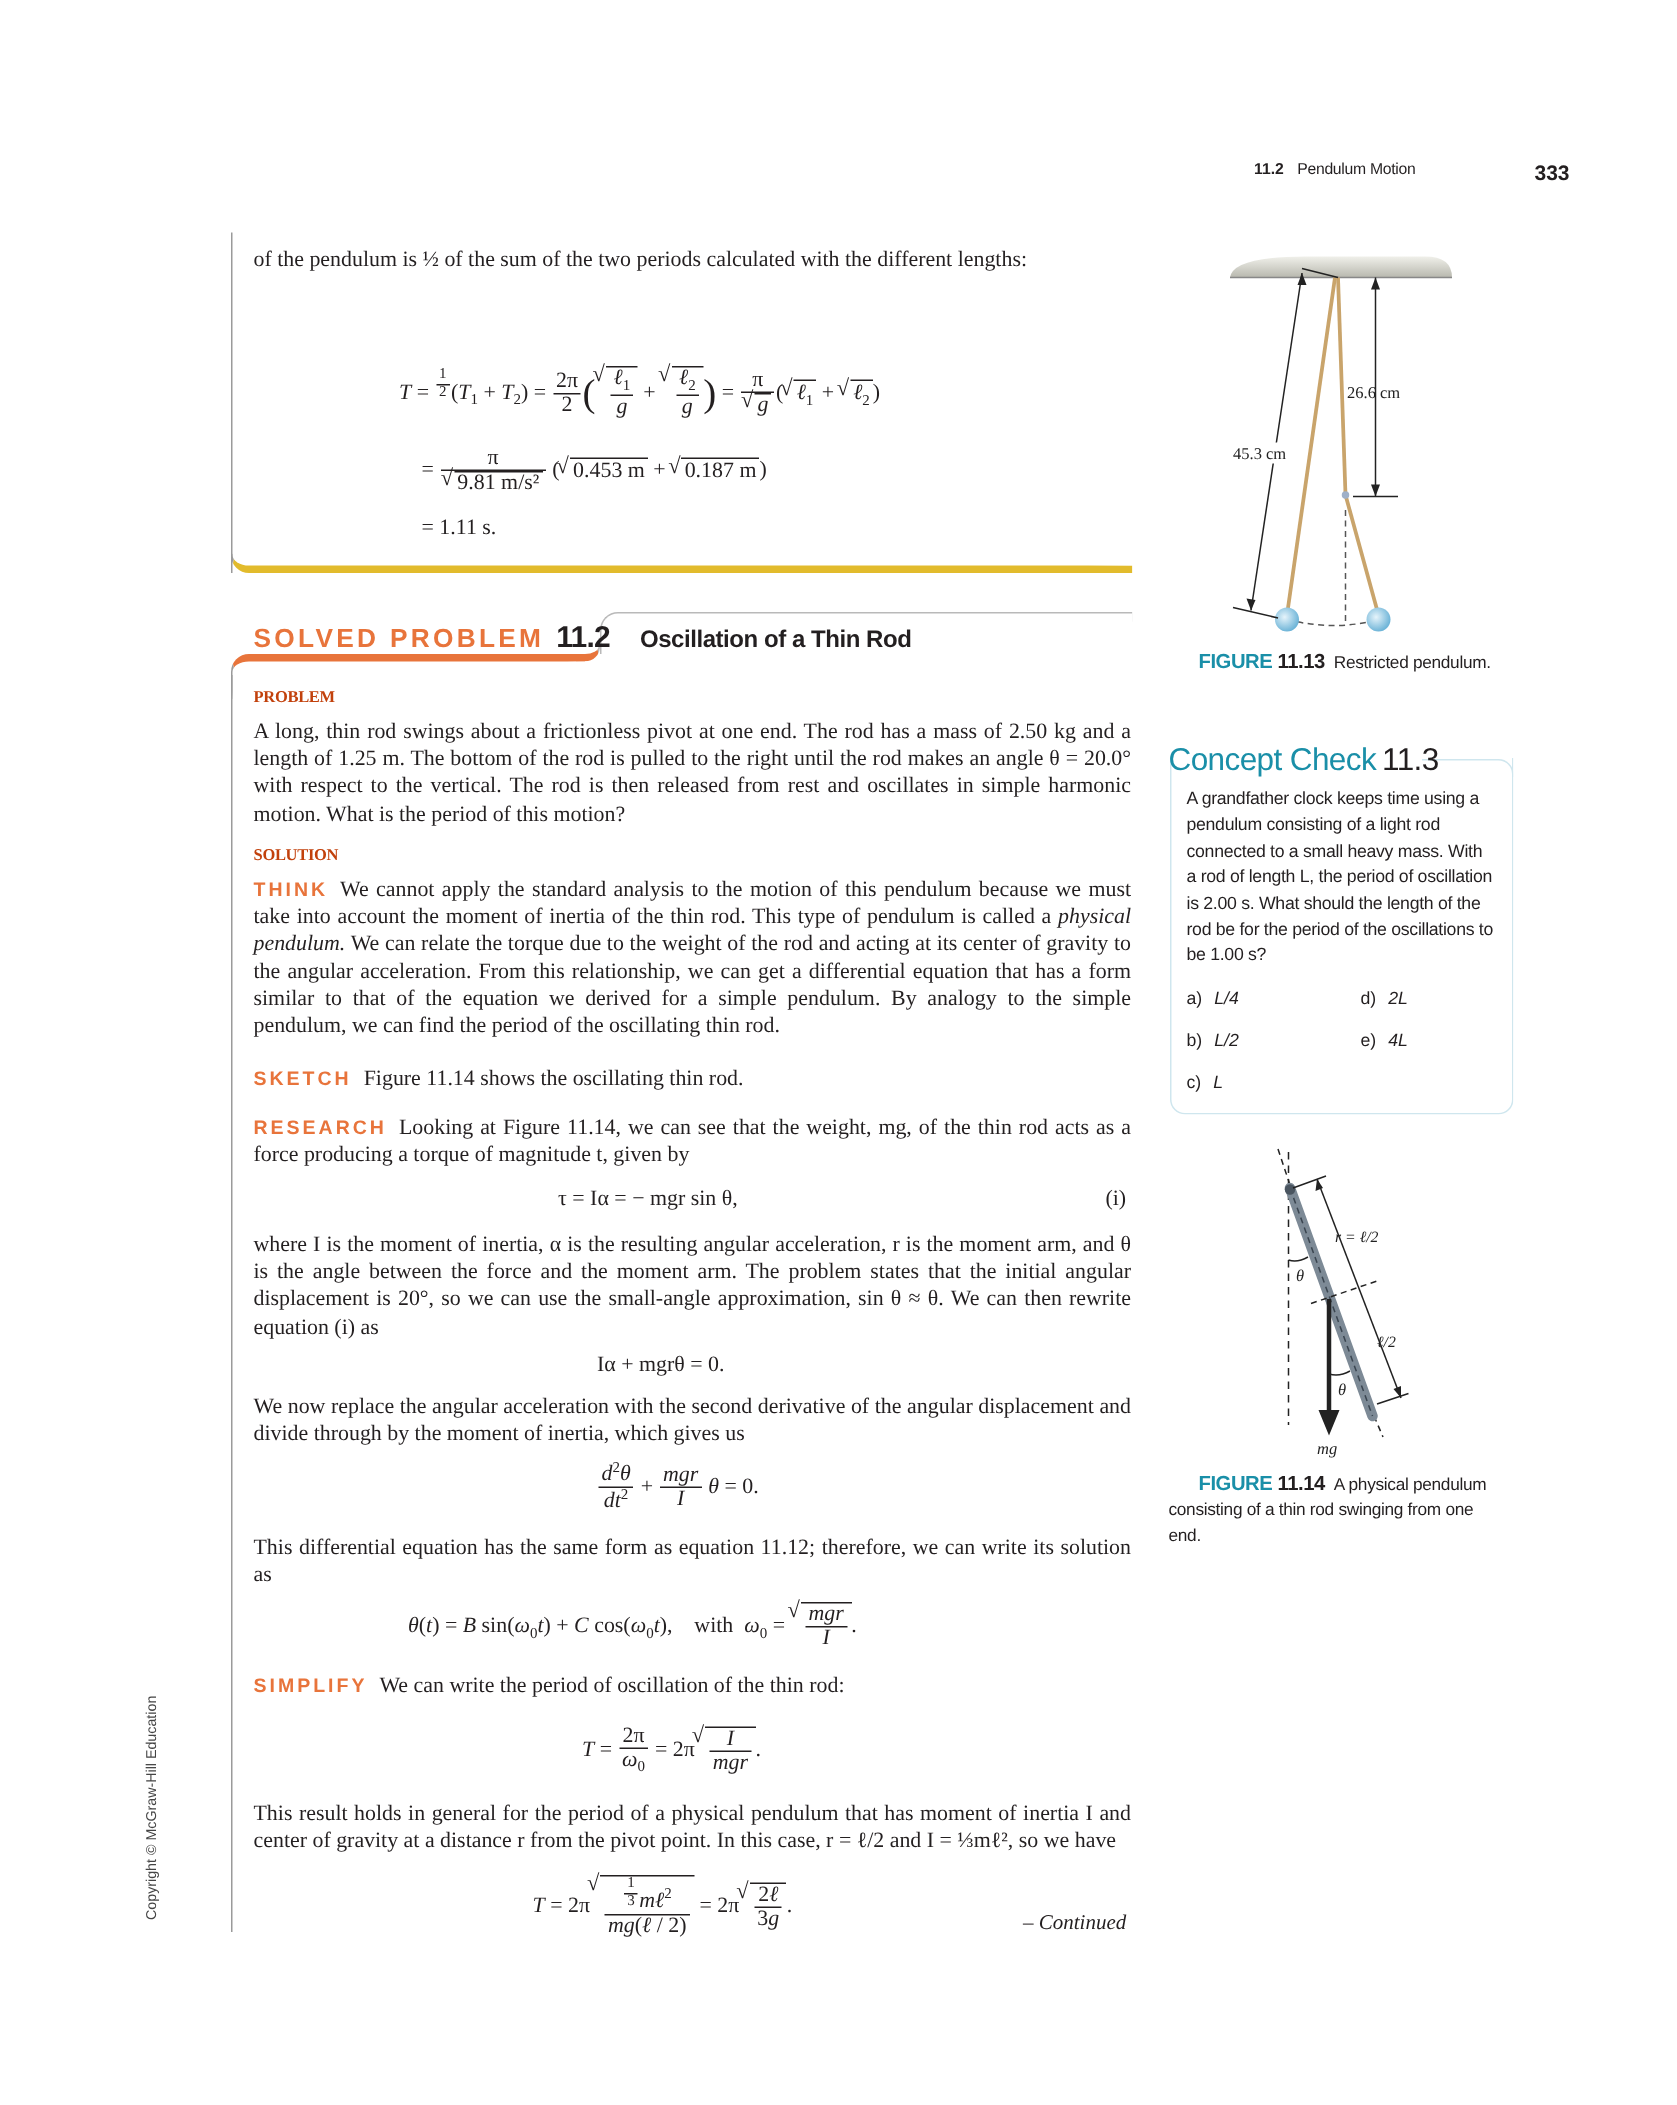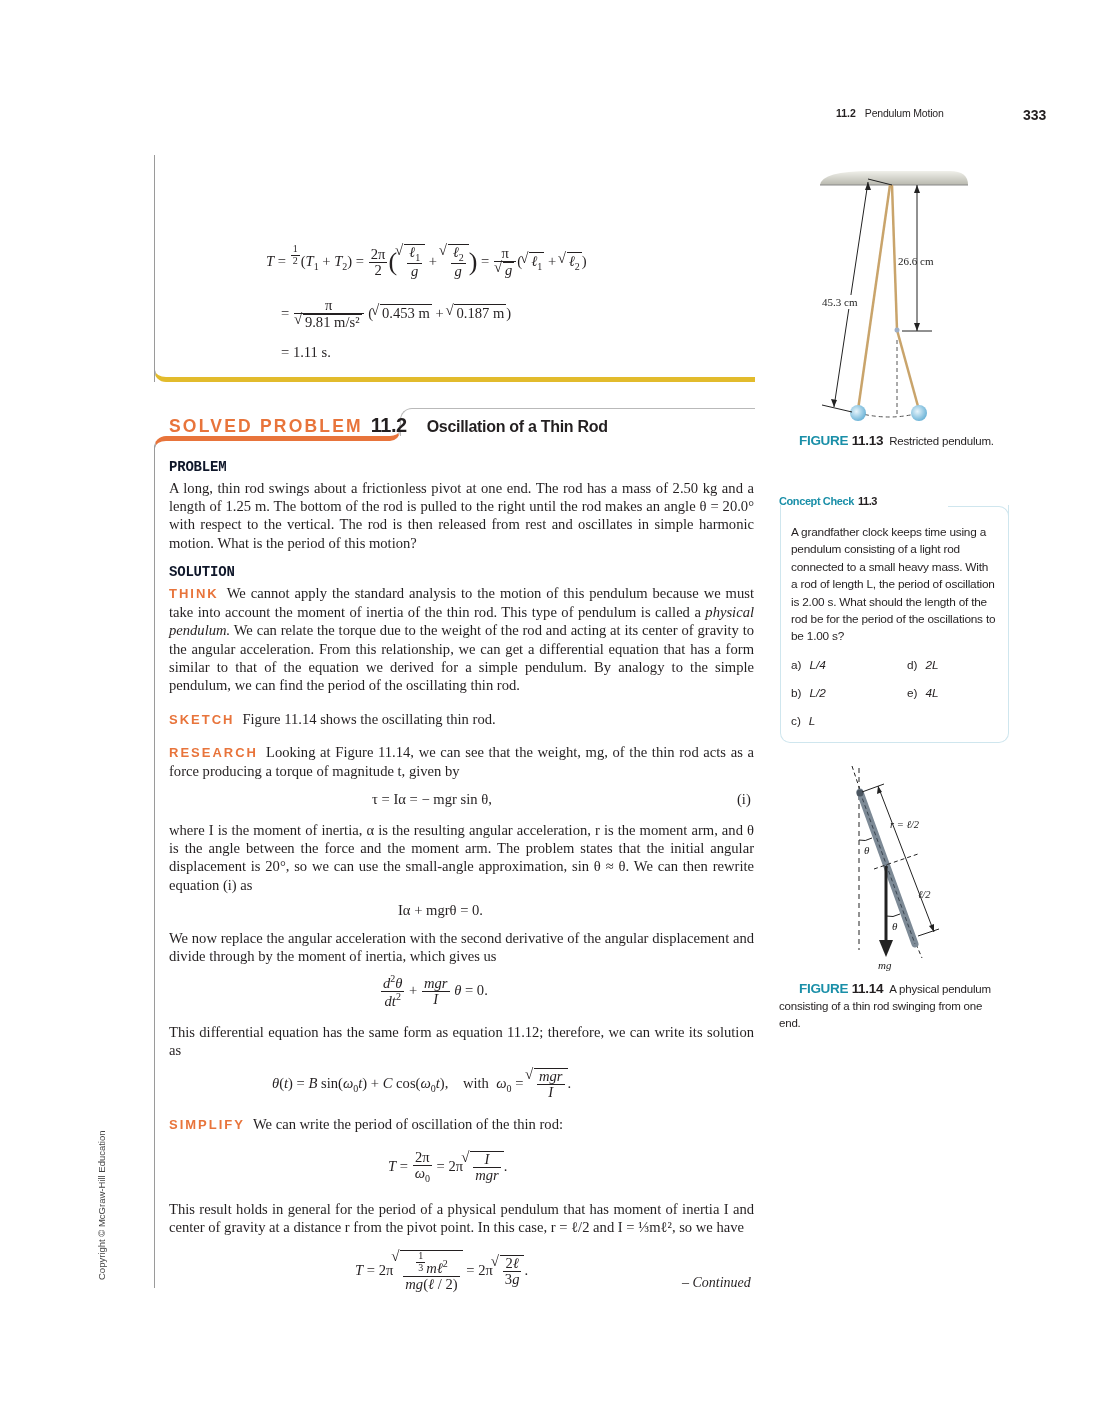--- a/index.html
+++ b/index.html
@@ -33,35 +33,35 @@
   
   .sp-header { position: absolute; left: 169px; top: 414px; font-family: "Liberation Sans", sans-serif; display: flex; align-items: baseline; }
   .sp-label { color: #e8743b; font-weight: bold; font-size: 17.5px; letter-spacing: 2.2px; }
   .sp-num { color: #231f20; font-weight: bold; font-size: 20px; margin-left: 8px; letter-spacing: -0.5px; }
   .sp-title { color: #231f20; font-weight: bold; font-size: 16px; margin-left: 20px; letter-spacing: -0.3px; }
   .sp-tab-line { position: absolute; left: 400px; top: 408px; width: 355px; height: 28px; border-top: 1.5px solid #b9b9b9; border-left: 1.5px solid #b9b9b9; border-top-left-radius: 12px; }
   .sp-orange { position: absolute; left: 154px; top: 436px; width: 236px; height: 30px; border-top: 5px solid #e8743b; border-left: 1.5px solid #9a9a9a; border-top-left-radius: 12px; }
   .sp-orange-tail { position: absolute; left: 384px; top: 425px; width: 16px; height: 16px; border-bottom: 5px solid #e8743b; border-right: 1.5px solid #b9b9b9; border-bottom-right-radius: 10px; }
   .sp-left-line { position: absolute; left: 154px; top: 450px; height: 838px; border-left: 1.5px solid #9a9a9a; }
 
-  .section-head { position: absolute; font-family: Liberation Mono, monospace; font-weight: bold; font-size: 14px; color: #0f172a; letter-spacing: -0.2px; }
+  .section-head { position: absolute; font-family: Liberation Serif, serif; font-weight: bold; font-size: 11px; color: #c2410c; letter-spacing: -0.2px; }
   .step-label { font-family: "Liberation Sans", sans-serif; font-weight: bold; color: #e8743b; font-size: 13px; letter-spacing: 2px; margin-right: 8px; }
   .para { position: absolute; left: 169px; width: 585px; }
 
   .eq-num { position: absolute; left: 737px; font-size: 14.6px; }
   .continued { position: absolute; left: 682px; top: 1275px; font-size: 14px; font-style: italic; color: #231f20; }
 
   
   .fig-caption { position: absolute; font-family: "Liberation Sans", sans-serif; font-size: 11.5px; color: #231f20; line-height: 17px; letter-spacing: -0.2px; }
   .fig-caption .fig-label { color: #1a8fa8; font-weight: bold; font-size: 13.5px; margin-right: 6px; letter-spacing: -0.3px; padding-left: 20px; }
   .fig-caption .fig-num { color: #231f20; font-weight: bold; font-size: 13.5px; }
 
   .cc-box { position: absolute; left: 780px; top: 505px; width: 229px; height: 238px; border: 1.5px solid #cfe6ee; border-top: none; border-radius: 0 0 10px 10px; }
   .cc-top-line { position: absolute; left: 948px; top: 506px; width: 61px; height: 12px; border-top: 1.5px solid #cfe6ee; border-right: 1.5px solid #cfe6ee; border-top-right-radius: 10px; }
-  .cc-title { position: absolute; left: 779px; top: 495px; font-family: "Liberation Sans", sans-serif; font-weight: bold; font-size: 11px; letter-spacing: -0.4px; }
+  .cc-title { position: absolute; left: 779px; top: 495px; font-family: "Liberation Sans", sans-serif; font-weight: normal; font-size: 21px; letter-spacing: -0.4px; }
   .cc-title .t1 { color: #1a8fa8; }
   .cc-title .t2 { color: #231f20; margin-left: 4px; }
   .cc-text { position: absolute; left: 791px; top: 524px; width: 205px; font-family: "Liberation Sans", sans-serif; font-size: 11.8px; line-height: 17.4px; color: #231f20; letter-spacing: -0.2px; }
   .cc-opt { position: absolute; font-family: "Liberation Sans", sans-serif; font-size: 11.8px; color: #231f20; }
   .cc-opt .v { font-style: italic; margin-left: 8px; }
 
   svg text { font-family: "Liberation Serif", serif; }
 </style>
 </head>
 <body>
@@ -70,20 +70,21 @@
   <span class="sec">11.2</span>
   <span class="ttl">Pendulum Motion</span>
 </div>
 <div class="page-num">333</div>
 
 <div class="copyright">Copyright © McGraw-Hill Education</div>
 
 <div class="prev-box"></div>
 <div class="prev-bottom"></div>
 <div class="prev-text body-text">
+  <div>of the pendulum is ½ of the sum of the two periods calculated with the different lengths:</div>
 </div>
 
 <div class="eq" style="left:266px; top:244px;">
   <i>T</i> = <span class="frac small"><span class="num">1</span><span>2</span></span>(<i>T</i><sub>1</sub> + <i>T</i><sub>2</sub>) =
   <span class="frac"><span class="num">2π</span><span>2</span></span><span class="paren">(</span><span class="sqrt"><span class="frac"><span class="num"><i>ℓ</i><sub>1</sub></span><span><i>g</i></span></span></span> +
   <span class="sqrt"><span class="frac"><span class="num"><i>ℓ</i><sub>2</sub></span><span><i>g</i></span></span></span><span class="paren">)</span> =
   <span class="frac"><span class="num">π</span><span><span class="sqrt"><i>g</i></span></span></span>(<span class="sqrt"><i>ℓ</i><sub>1</sub></span> + <span class="sqrt"><i>ℓ</i><sub>2</sub></span>)
 </div>
 <div class="eq" style="left:281px; top:298px;">
   = <span class="frac"><span class="num">π</span><span><span class="sqrt">9.81 m/s²</span></span></span>
@@ -116,21 +117,21 @@
 </div>
 
 <div class="para body-text" style="top:743px;">
   <span class="step-label">RESEARCH</span><span>Looking at Figure 11.14, we can see that the weight, mg, of the thin rod acts as a force producing a torque of magnitude t, given by</span>
 </div>
 <div class="eq" style="left:372px; top:791px;">τ = Iα = − mgr sin θ,</div>
 <div class="eq-num" style="top:791px;">(i)</div>
 <div class="para body-text" style="top:821px;">where I is the moment of inertia, α is the resulting angular acceleration, r is the moment arm, and θ is the angle between the force and the moment arm. The problem states that the initial angular displacement is 20°, so we can use the small-angle approximation, sin θ ≈ θ. We can then rewrite equation (i) as</div>
 <div class="eq" style="left:398px; top:902px;">Iα + mgrθ = 0.</div>
 <div class="para body-text" style="top:929px;">We now replace the angular acceleration with the second derivative of the angular displacement and divide through by the moment of inertia, which gives us</div>
-<div class="eq" style="left:380px; top:974px;">
+<div class="eq" style="left:398px; top:974px;">
   <span class="frac"><span class="num"><i>d</i><sup>2</sup><i>θ</i></span><span><i>dt</i><sup>2</sup></span></span> + <span class="frac"><span class="num"><i>mgr</i></span><span><i>I</i></span></span> <i>θ</i> = 0.
 </div>
 <div class="para body-text" style="top:1023px;">This differential equation has the same form as equation 11.12; therefore, we can write its solution as</div>
 <div class="eq" style="left:272px; top:1068px;">
   <i>θ</i>(<i>t</i>) = <i>B</i> sin(<i>ω</i><sub>0</sub><i>t</i>) + <i>C</i> cos(<i>ω</i><sub>0</sub><i>t</i>), &nbsp;&nbsp; with &nbsp;<i>ω</i><sub>0</sub> = <span class="sqrt"><span class="frac"><span class="num"><i>mgr</i></span><span><i>I</i></span></span></span>.
 </div>
 
 <div class="para body-text" style="top:1115px;">
   <span class="step-label">SIMPLIFY</span><span>We can write the period of oscillation of the thin rod:</span>
 </div>

